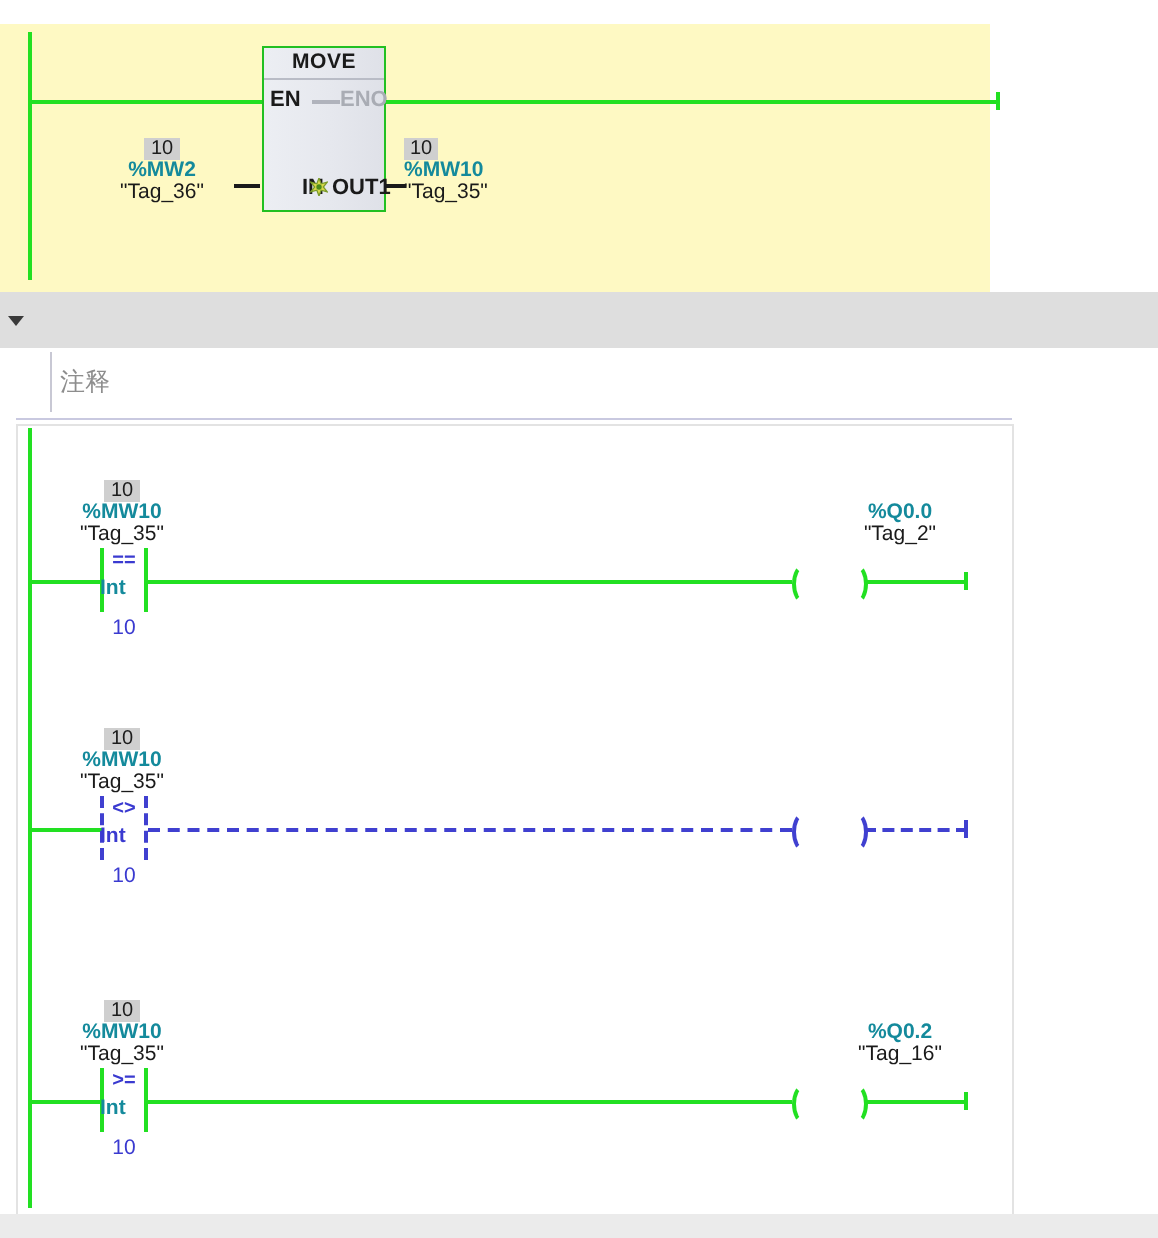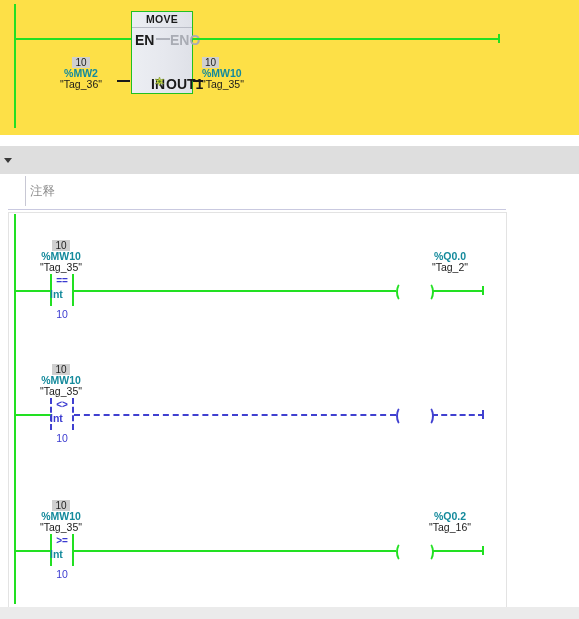--- a/index.html
+++ b/index.html
@@ -15,37 +15,37 @@
   .abs{position:absolute;}
 
   
   .rail{position:absolute;width:2px;background:#22e022;}
   .wire{position:absolute;height:2px;background:#22e022;}
   .wire.off{background:none;border-top:2px dashed #4040d0;height:0;}
   .wire-cap{position:absolute;width:2px;height:9px;background:#22e022;}
   .wire-cap.off{background:#4040d0;}
 
   
-  #net1{position:absolute;left:0;top:0;width:579px;height:135px;background:#fde047;}
+  #net1{position:absolute;left:0;top:12px;width:495px;height:135px;background:#fef9c3;}
 
   .movebox{
     position:absolute;
     border:1.5px solid #22c022;
     background:linear-gradient(to right,#eceef3 0%,#e6e8ee 55%,#dfe1e8 100%);
     box-sizing:border-box;
   }
   .movebox .title{
     position:absolute;left:0;right:0;top:1px;
     text-align:center;font-weight:bold;font-size:10.5px;color:#1a1a1a;
     letter-spacing:.3px;
   }
   .movebox .titlerule{
     position:absolute;left:0;right:0;top:15px;height:1px;background:#b9bcc6;
   }
-  .pin{position:absolute;font-size:14px;font-weight:bold;color:#1a1a1a;}
+  .pin{position:absolute;font-size:11px;font-weight:bold;color:#1a1a1a;}
   .pin.dim{color:#a9acb4;font-weight:bold;}
   .enrule{position:absolute;height:1.5px;background:#b0b3bc;}
 
   .vtag{position:absolute;text-align:center;line-height:11px;white-space:nowrap;}
   .vtag .val{
     display:inline-block;background:#cfcfcf;color:#1d1d1d;
     font-size:10px;padding:0 3px;line-height:11px;
   }
   .vtag .addr{display:block;color:#148a9c;font-weight:bold;font-size:10.5px;}
   .vtag .name{display:block;color:#1a1a1a;font-size:10.5px;}

